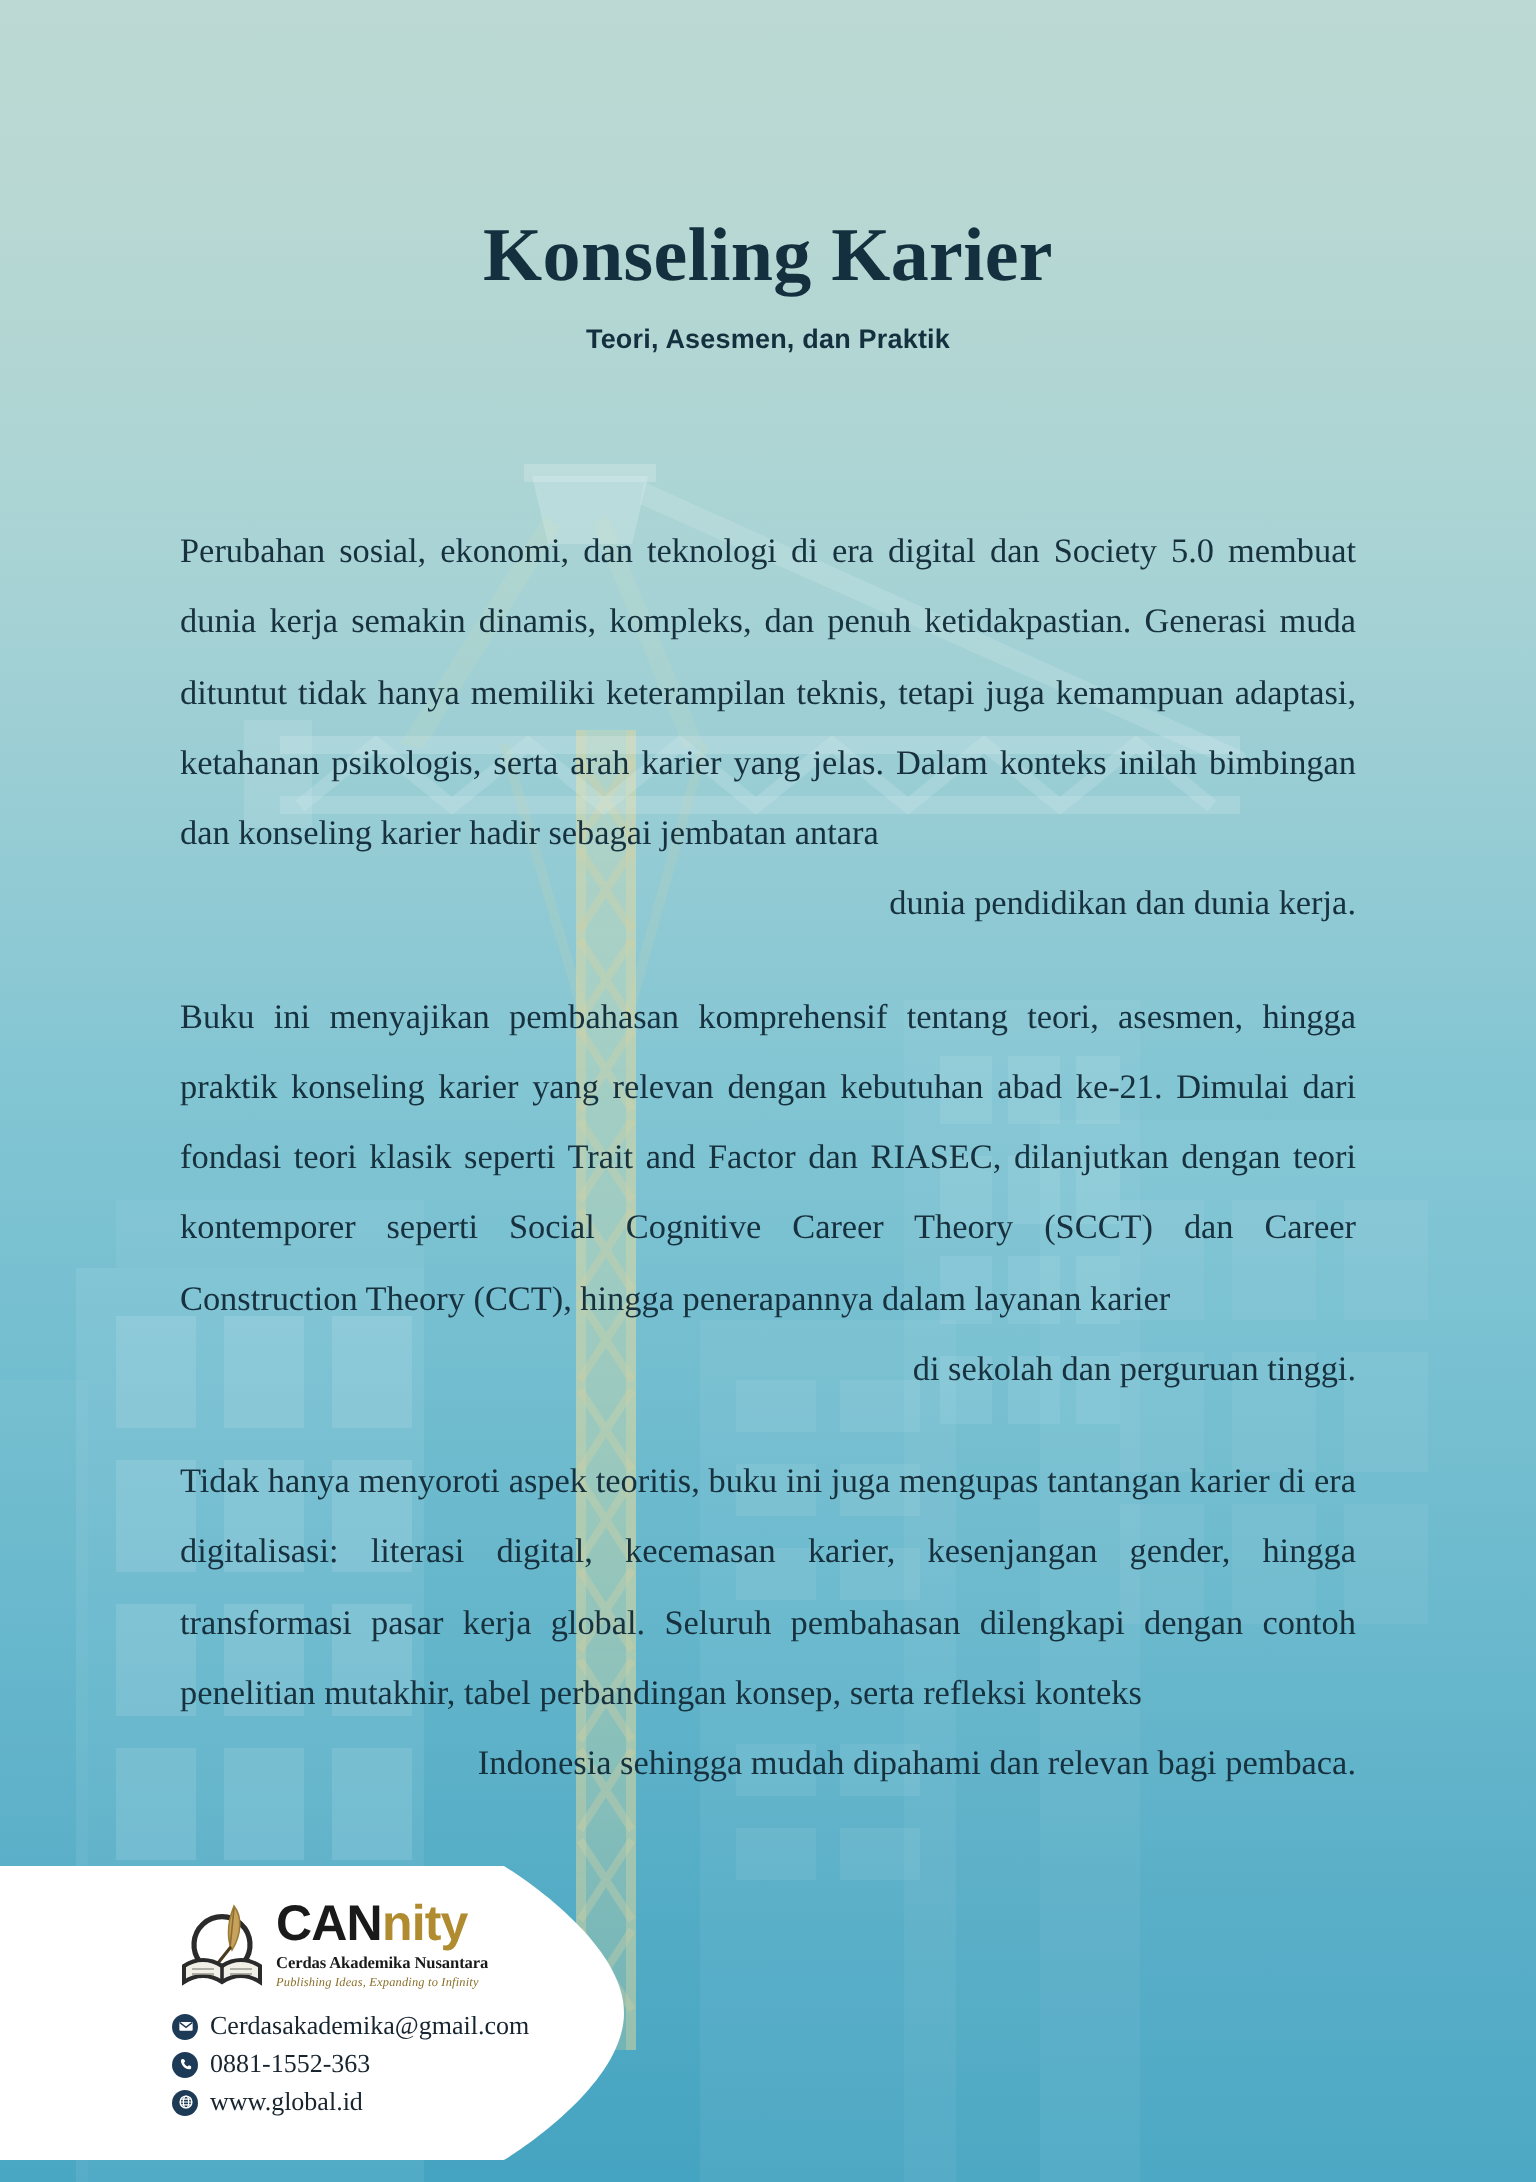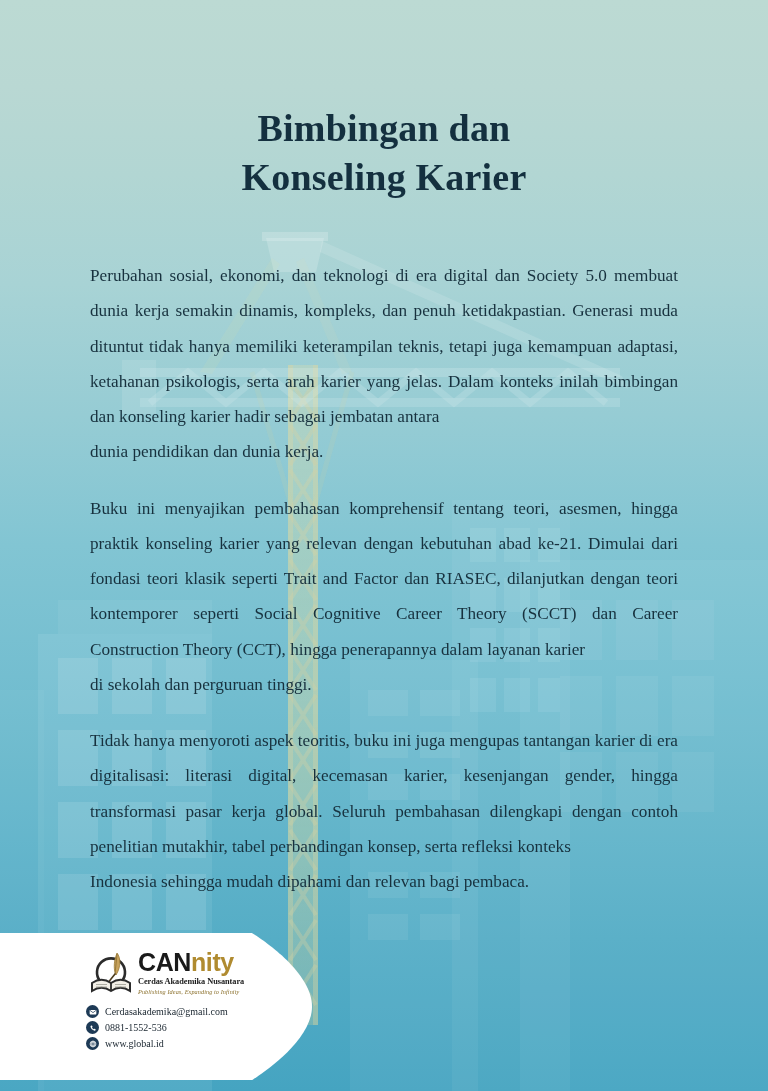--- a/index.html
+++ b/index.html
@@ -78,21 +78,21 @@
     font-size: 17.2px;
     line-height: 2.05;
     color: #17313e;
     text-align: justify;
     text-justify: inter-word;
     margin: 0 0 21px 0;
   }
   .para:last-child { margin-bottom: 0; margin-top: 20px; }
   .para > .last-line {
     display: block;
-    text-align: left;
+    text-align: right;
   }
 
   
   .pub-card {
     position: absolute;
     left: 0;
     top: 933px;
     width: 312px;
     height: 147px;
     z-index: 8;
@@ -165,21 +165,21 @@
     border-radius: 50%;
     background: #1d3a56;
     display: flex;
     align-items: center;
     justify-content: center;
     margin-right: 6px;
   }
   .contact-icon svg { display:block; width: 8px; height: 8px; }
   .contact-text {
     font-family: "Liberation Serif", serif;
-    font-size: 10px;
+    font-size: 13px;
     color: #18242e;
     white-space: nowrap;
   }
 </style>
 </head>
 <body>
 
 <div id="cover">
 
   <div class="bg-art">
@@ -320,22 +320,22 @@
           <path d="M352,372 L314,508"></path>
         </g>
 
       </g>
     </svg>
   </div>
 
   <div class="content">
 
     <div class="title-block">
-      <div class="title-line">Bimbingan dan</div>
       <div class="title-line">Konseling Karier</div>
+      <div class="subtitle">Teori, Asesmen, dan Praktik</div>
     </div>
 
     <div class="body-copy">
 
       <p class="para"><span>Perubahan sosial, ekonomi, dan teknologi di era digital dan Society 5.0 membuat dunia kerja semakin dinamis, kompleks, dan penuh ketidakpastian. Generasi muda dituntut tidak hanya memiliki keterampilan teknis, tetapi juga kemampuan adaptasi, ketahanan psikologis, serta arah karier yang jelas. Dalam konteks inilah bimbingan dan konseling karier hadir sebagai jembatan antara</span><span class="last-line">dunia pendidikan dan dunia kerja.</span></p>
 
       <p class="para"><span>Buku ini menyajikan pembahasan komprehensif tentang teori, asesmen, hingga praktik konseling karier yang relevan dengan kebutuhan abad ke-21. Dimulai dari fondasi teori klasik seperti Trait and Factor dan RIASEC, dilanjutkan dengan teori kontemporer seperti Social Cognitive Career Theory (SCCT) dan Career Construction Theory (CCT), hingga penerapannya dalam layanan karier</span><span class="last-line">di sekolah dan perguruan tinggi.</span></p>
 
       <p class="para"><span>Tidak hanya menyoroti aspek teoritis, buku ini juga mengupas tantangan karier di era digitalisasi: literasi digital, kecemasan karier, kesenjangan gender, hingga transformasi pasar kerja global. Seluruh pembahasan dilengkapi dengan contoh penelitian mutakhir, tabel perbandingan konsep, serta refleksi konteks</span><span class="last-line">Indonesia sehingga mudah dipahami dan relevan bagi pembaca.</span></p>
 
@@ -390,21 +390,21 @@
 
           <div class="contact-item">
             <span class="contact-icon">
               <svg viewBox="0 0 12 12" xmlns="http://www.w3.org/2000/svg">
                 <path d="M3.3,2.2 C4.4,2 4.9,2.6 5.2,3.6 C5.4,4.3 5,4.7 4.5,5.1
                          C5,6.4 5.9,7.3 7.1,7.8 C7.5,7.3 7.9,6.9 8.6,7.1
                          C9.6,7.4 10.1,7.9 9.9,9 C9.8,9.7 9.1,10.1 8.3,10
                          C5.1,9.5 2.7,7.1 2.2,3.9 C2.1,3.1 2.6,2.4 3.3,2.2 Z" fill="#ffffff"></path>
               </svg>
             </span>
-            <span class="contact-text">0881-1552-536</span>
+            <span class="contact-text">0881-1552-363</span>
           </div>
 
           <div class="contact-item">
             <span class="contact-icon">
               <svg viewBox="0 0 12 12" xmlns="http://www.w3.org/2000/svg">
                 <circle cx="6" cy="6" r="4.4" fill="none" stroke="#ffffff" stroke-width="1.1"></circle>
                 <ellipse cx="6" cy="6" rx="2" ry="4.4" fill="none" stroke="#ffffff" stroke-width="0.9"></ellipse>
                 <path d="M1.7,6 L10.3,6 M2.5,3.8 L9.5,3.8 M2.5,8.2 L9.5,8.2" stroke="#ffffff" stroke-width="0.9" fill="none"></path>
               </svg>
             </span>

